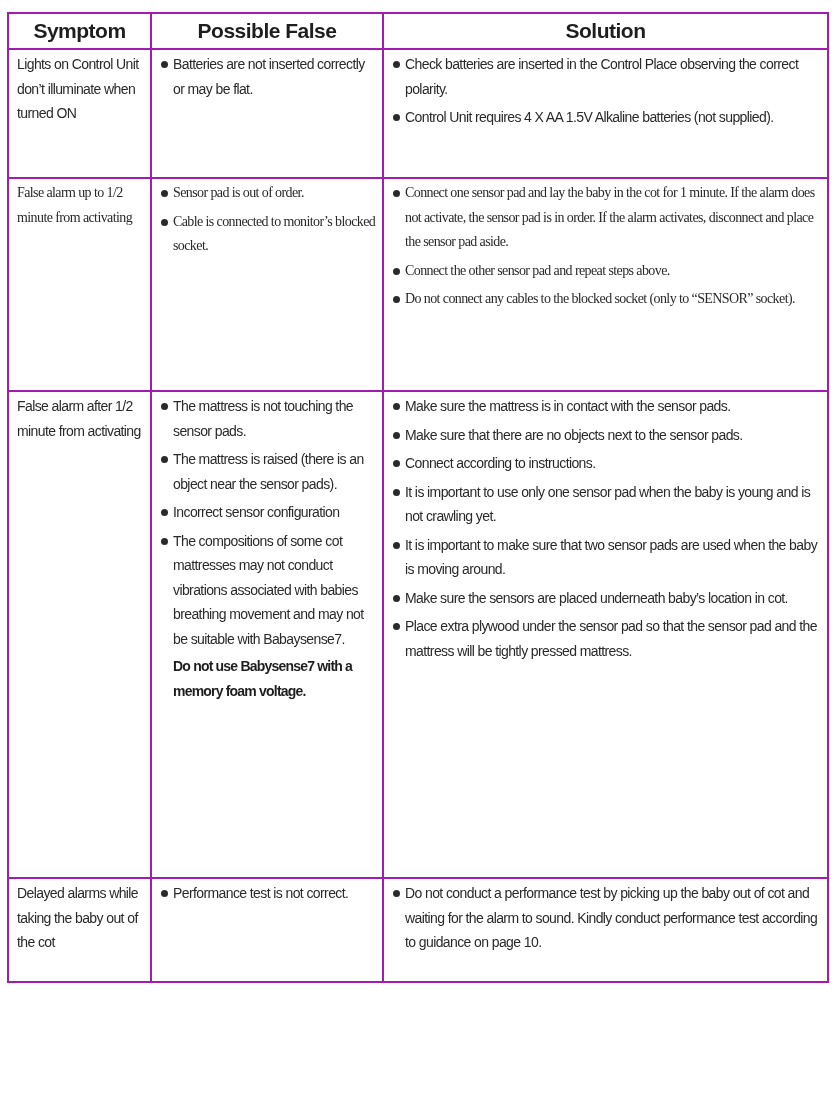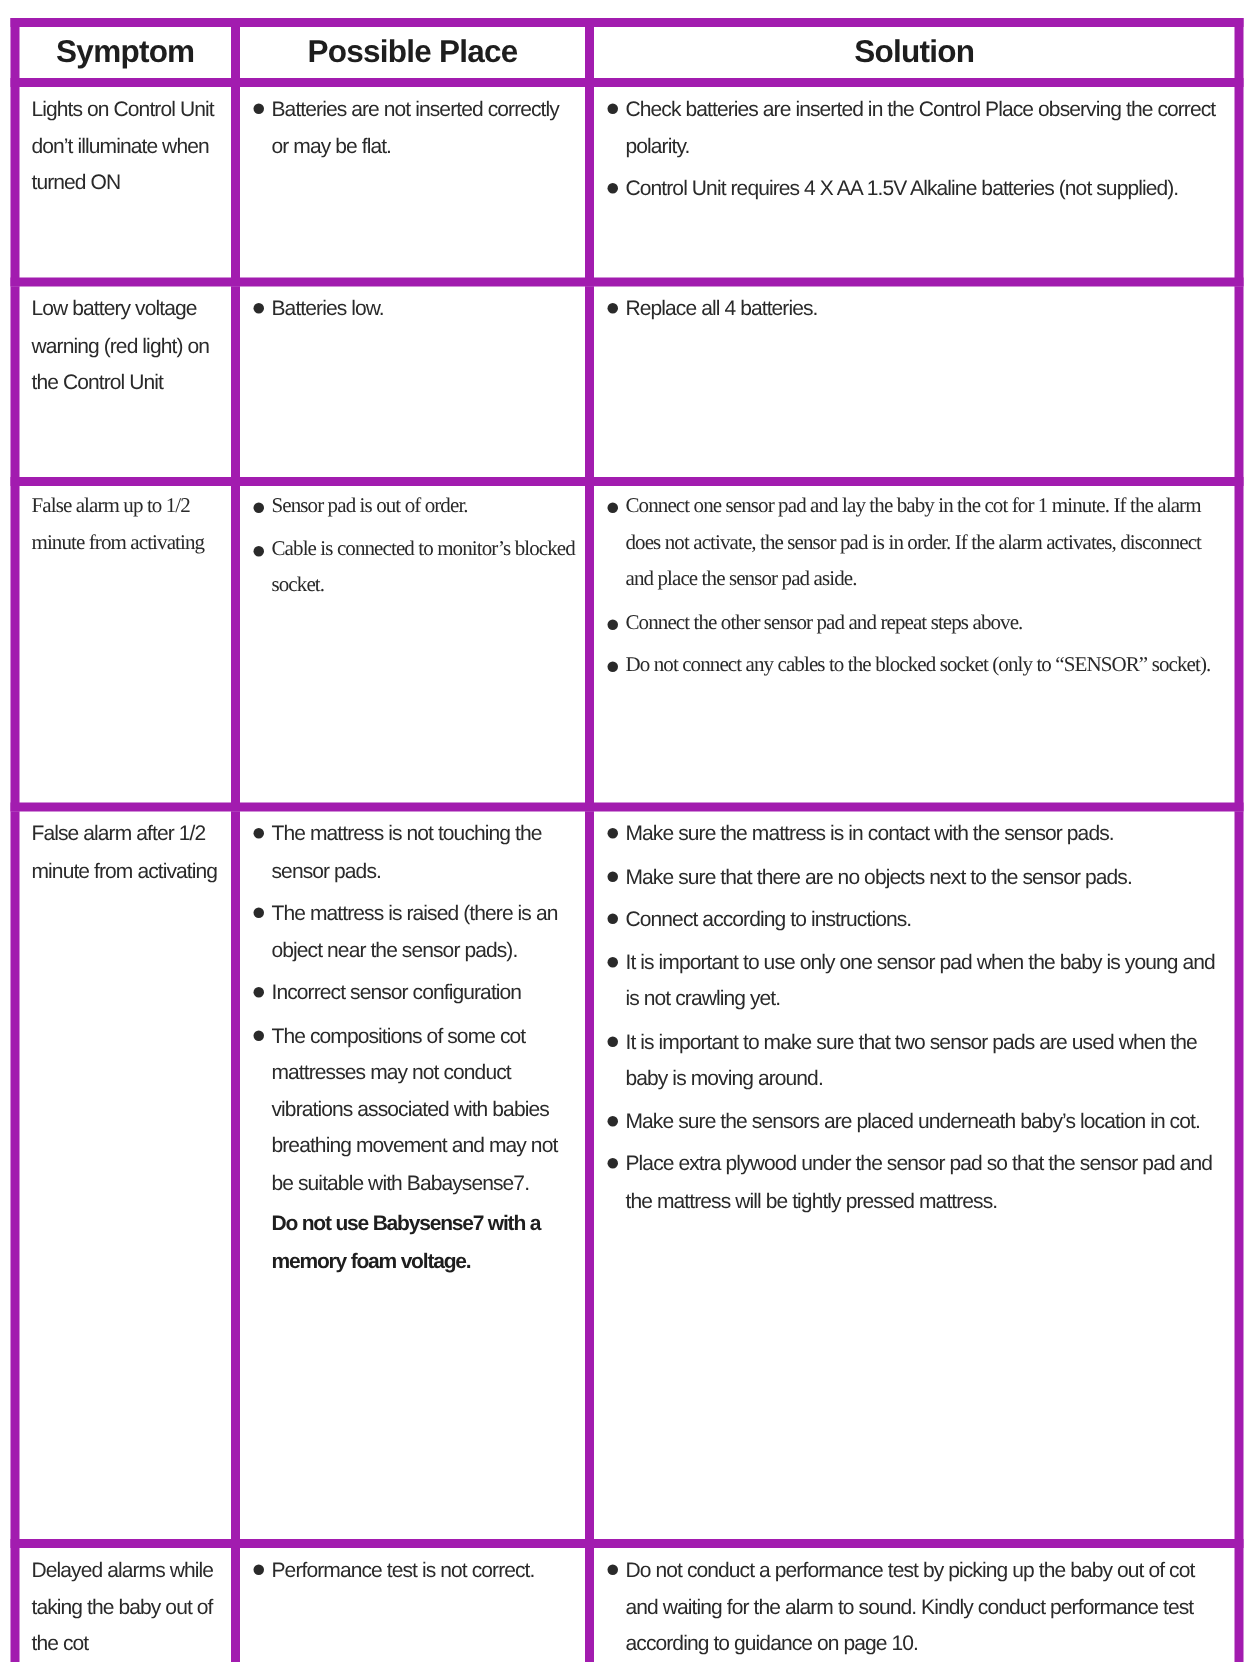--- a/index.html
+++ b/index.html
@@ -6,21 +6,21 @@
   body { width: 834px; height: 1108px; position: relative; overflow: hidden; }
   .tbl {
     position: absolute; left: 7px; top: 12px;
     width: 822px;
     border-collapse: collapse;
     font-family: "Liberation Sans", sans-serif;
     color: #2a2a2a;
     font-stretch: condensed;
   }
   .tbl th, .tbl td {
-    border: 6px solid #a21caf;
+    border: 2px solid #a21caf;
     vertical-align: top;
     text-align: left;
     margin-top: 20px;
   }
   .tbl th {
     font-weight: bold;
     font-size: 21px;
     text-align: center;
     height: 32px;
     padding: 1px 4px 1px 4px;
@@ -64,54 +64,41 @@
   tr.r4 td { height: 479px; }
   tr.r5 td { height: 96px; }
 </style>
 </head>
 <body>
 
 <table class="tbl">
   <thead>
     <tr>
       <th class="col1">Symptom</th>
-      <th class="col2">Possible Place</th>
+      <th class="col2">Possible False</th>
       <th class="col3">Solution</th>
     </tr>
   </thead>
   <tbody>
 
     <tr class="r1">
       <td class="sym">Lights on Control Unit don’t illuminate when turned ON</td>
       <td>
         <ul>
           <li><span class="bullet"></span><span>Batteries are not inserted correctly or may be flat.</span></li>
         </ul>
       </td>
       <td>
         <ul>
           <li><span class="bullet"></span><span>Check batteries are inserted in the Control Place observing the correct polarity.</span></li>
           <li><span class="bullet"></span><span>Control Unit requires 4 X AA 1.5V Alkaline batteries (not supplied).</span></li>
         </ul>
       </td>
     </tr>
 
-    <tr class="r2">
-      <td class="sym">Low battery voltage warning (red light) on the Control Unit</td>
-      <td>
-        <ul>
-          <li><span class="bullet"></span><span>Batteries low.</span></li>
-        </ul>
-      </td>
-      <td>
-        <ul>
-          <li><span class="bullet"></span><span>Replace all 4 batteries.</span></li>
-        </ul>
-      </td>
-    </tr>
 
     <tr class="r3">
       <td class="sym">False alarm up to 1/2 minute from activating</td>
       <td>
         <ul>
           <li><span class="bullet"></span><span>Sensor pad is out of order.</span></li>
           <li><span class="bullet"></span><span>Cable is connected to monitor’s blocked socket.</span></li>
         </ul>
       </td>
       <td>

